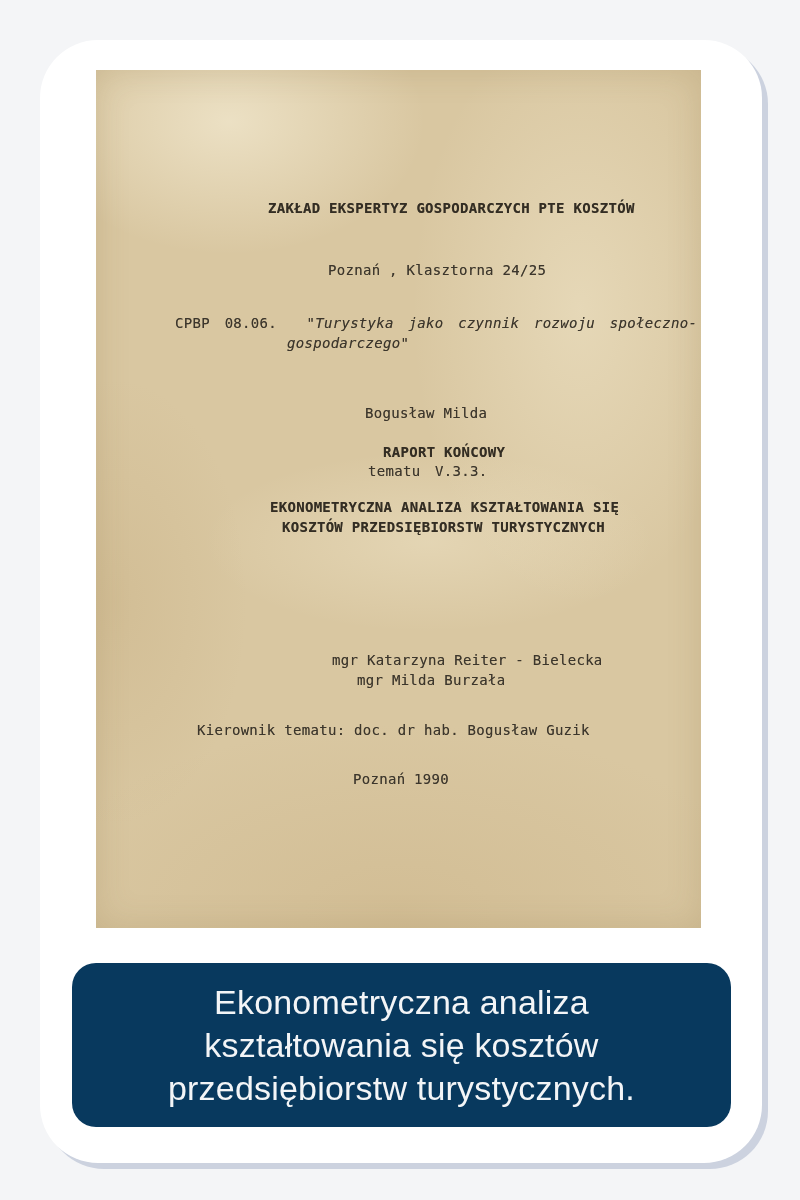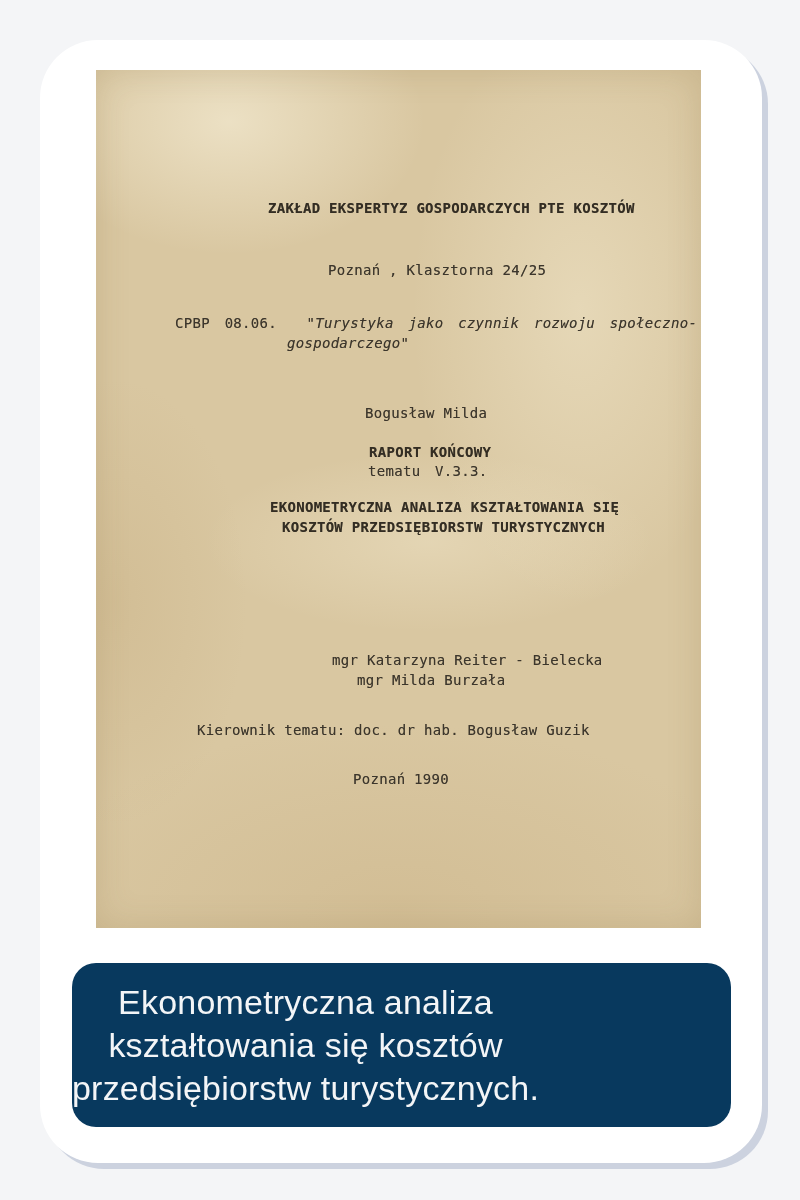--- a/index.html
+++ b/index.html
@@ -47,40 +47,40 @@
   }
   .doc-bold { font-weight: bold; color: #332d23; }
   .doc-wide { word-spacing: 6px; }
   .doc-italic { font-style: italic; }
 
   .line-institution { left: 172px; top: 128px; }
   .line-address     { left: 232px; top: 150px; margin-top: 40px; }
   .line-project     { left: 79px;  top: 243px; }
   .line-project-2   { left: 191px; top: 263px; }
   .line-author      { left: 269px; top: 333px; }
-  .line-report-type { left: 273px; top: 372px; }
+  .line-report-type { left: 287px; top: 372px; }
   .line-report-topic{ left: 272px; top: 391px; word-spacing: 6px; }
   .line-title-1     { left: 174px; top: 427px; }
   .line-title-2     { left: 186px; top: 447px; }
   .line-team        { left: 99px;  top: 558px; }
   .line-team-2      { left: 236px; top: 580px; }
   .line-team-3      { left: 232px; top: 600px; margin-left: 29px; }
   .line-supervisor  { left: 101px; top: 650px; }
   .line-city-year   { left: 257px; top: 699px; }
 
   
   .caption {
     position: absolute;
     left: 32px; top: 923px;
     width: 659px; height: 164px;
     background: #08395e;
     border-radius: 24px;
     display: flex;
     align-items: center;
-    justify-content: flex-start;
+    justify-content: center;
   }
   .caption-text {
     font-family: "Liberation Sans", sans-serif;
     font-size: 34px;
     line-height: 43px;
     color: #f3f5f7;
     text-align: center;
     white-space: pre-line;
     letter-spacing: 0.2px;
   }

